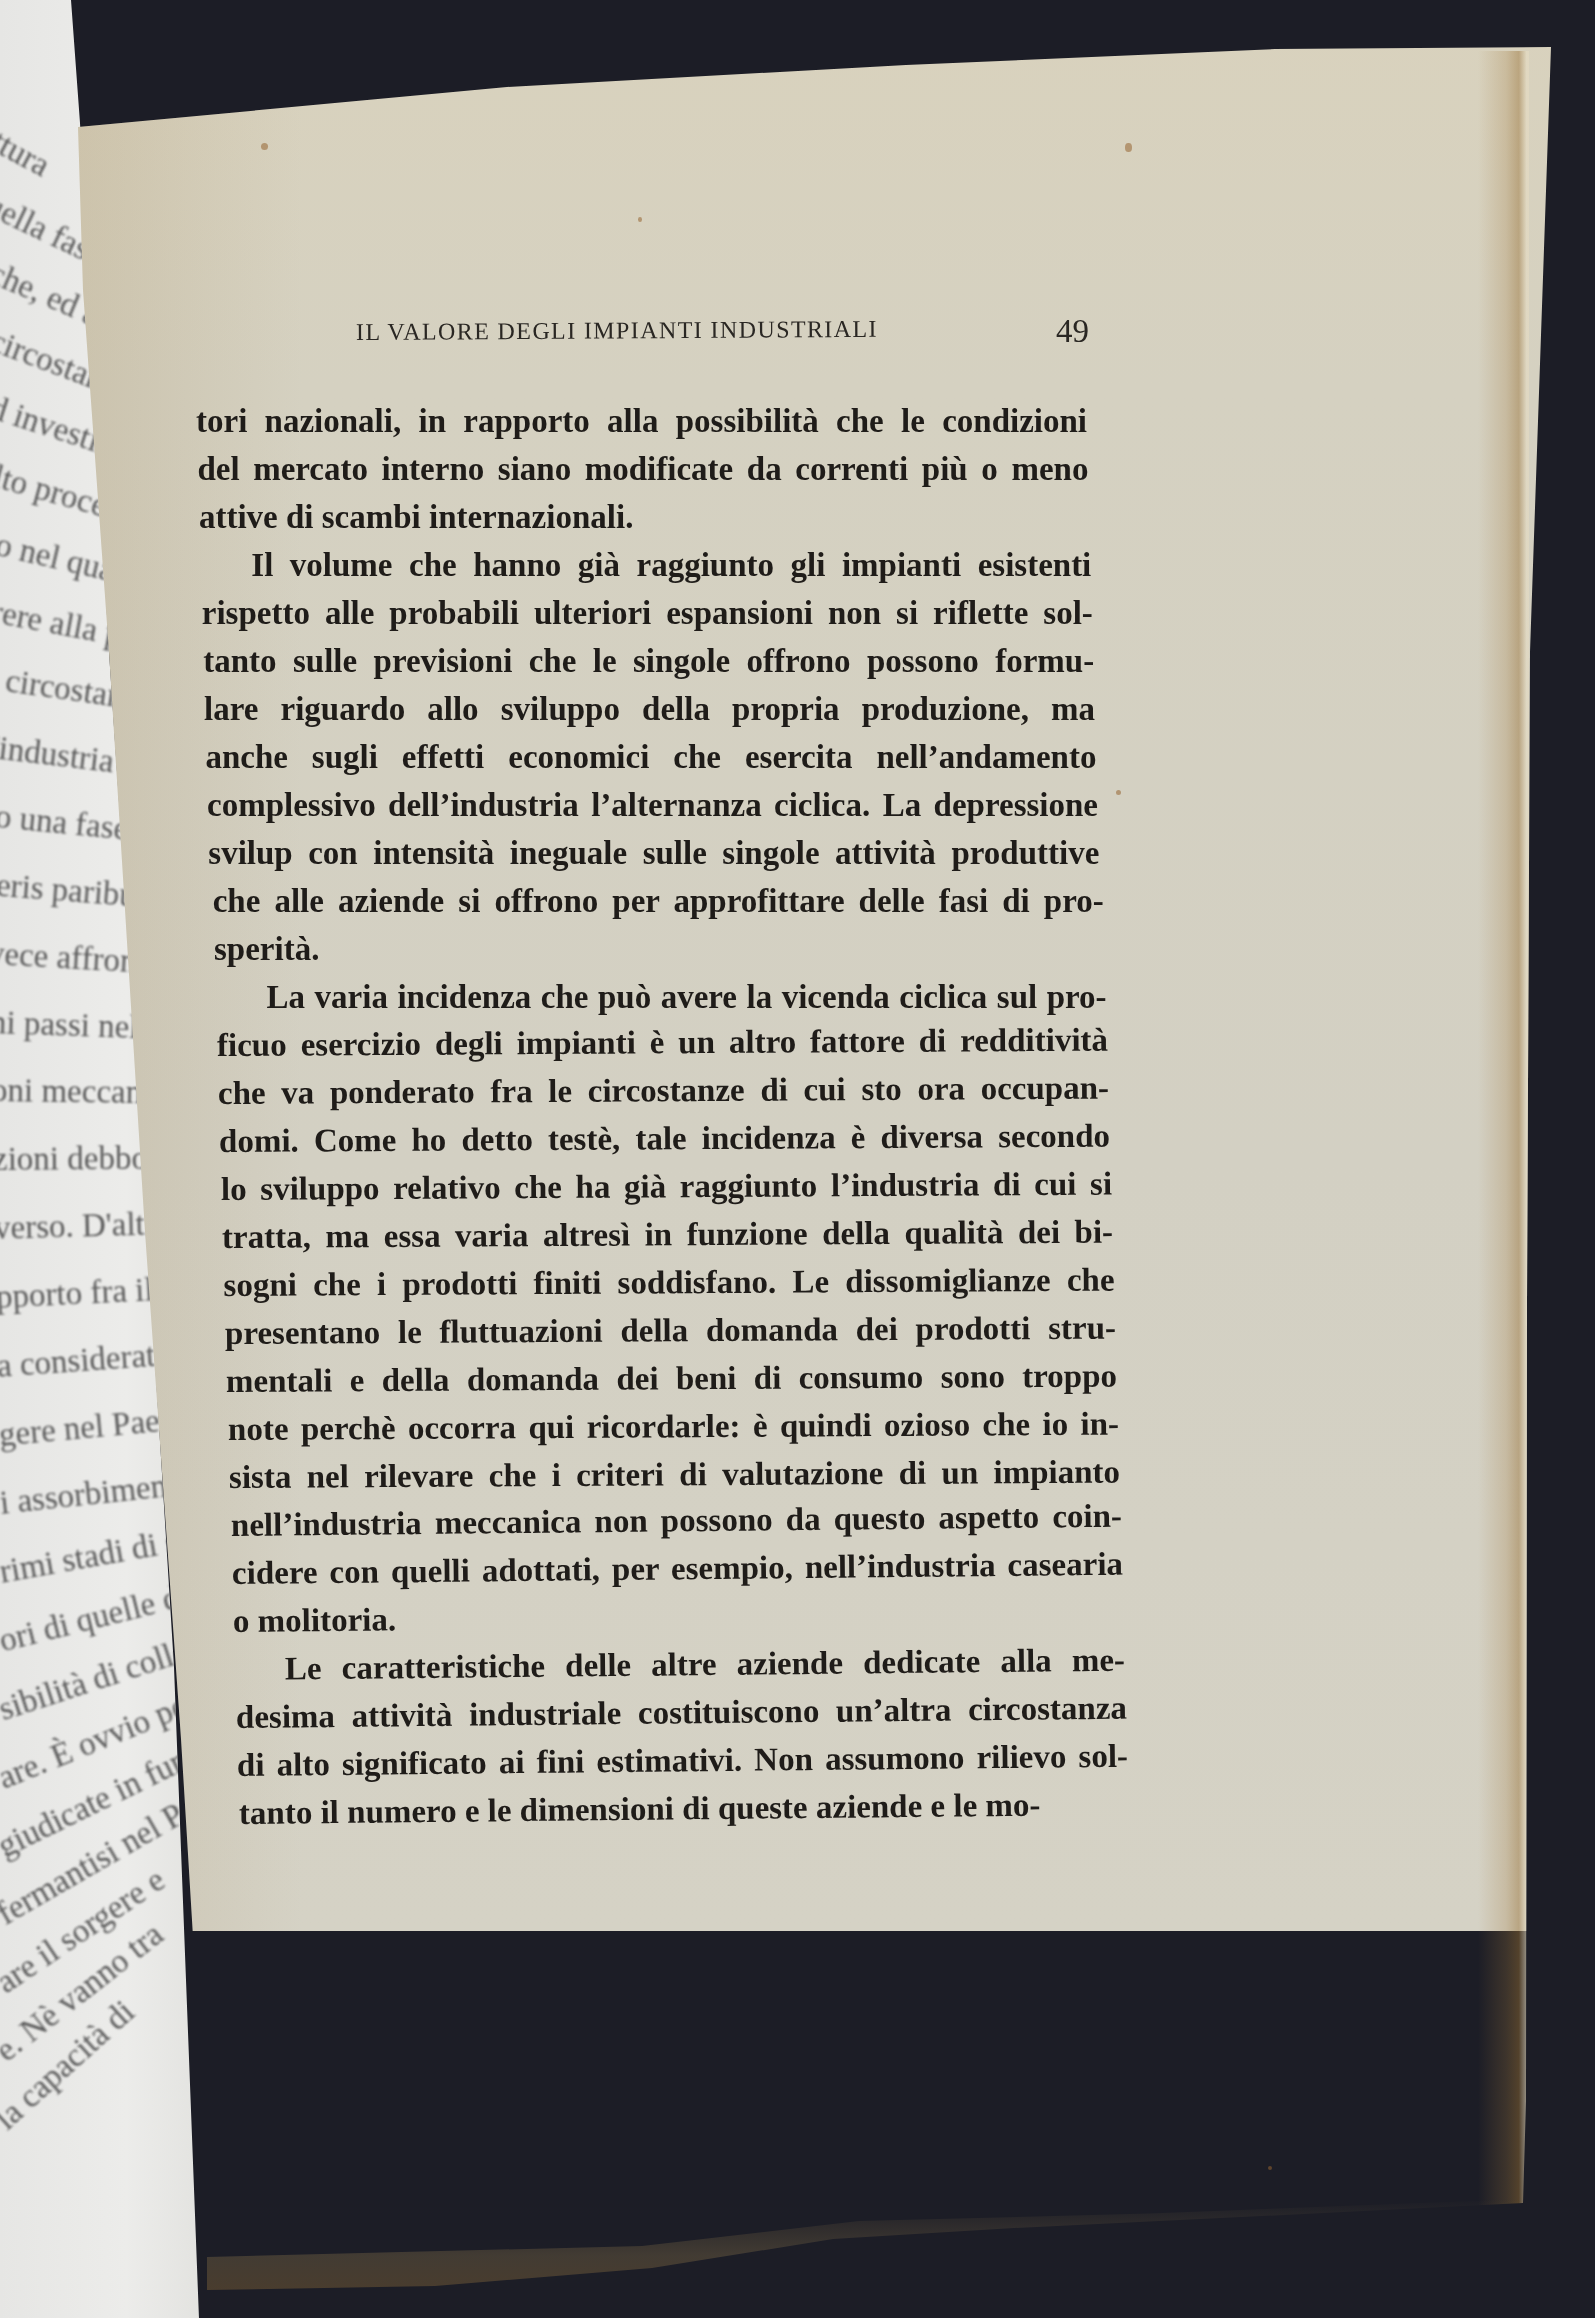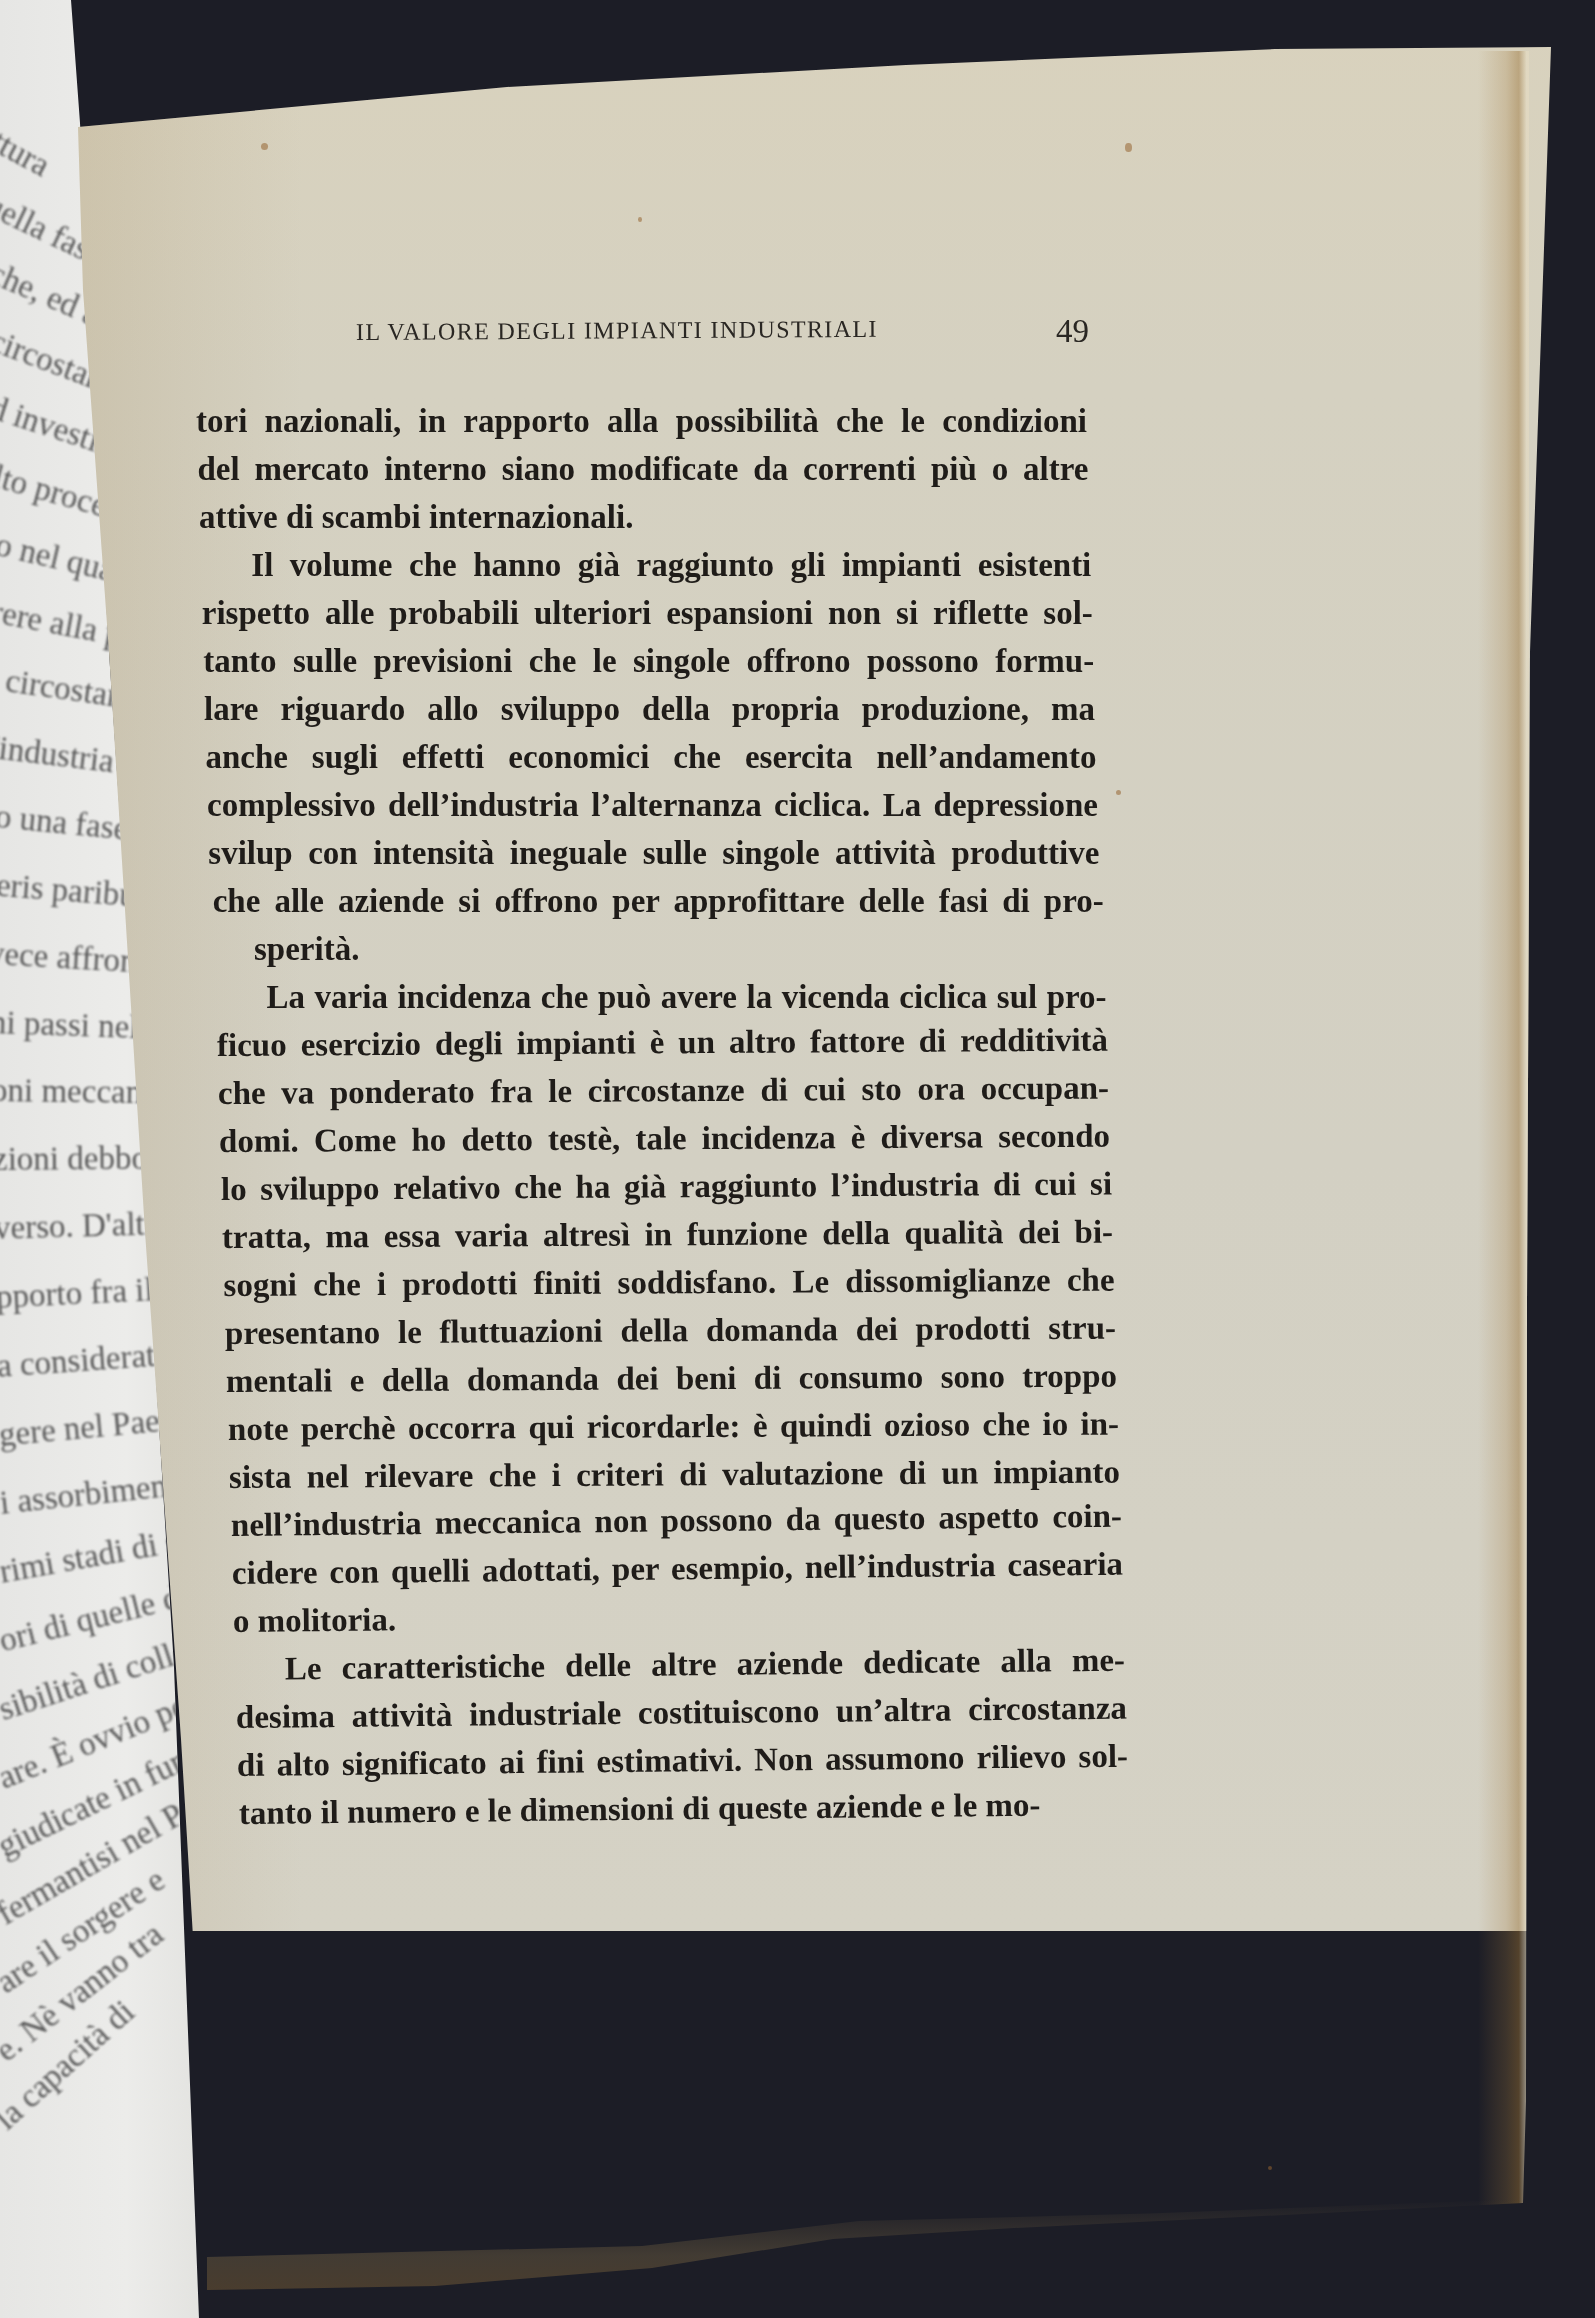--- a/index.html
+++ b/index.html
@@ -153,33 +153,33 @@
   <span class="spot" style="left:638px;top:217px;width:4.3px;height:5px;"></span>
   <span class="spot" style="left:1116px;top:790px;width:5px;height:5px;"></span>
   <span class="spot" style="left:1268px;top:2166px;width:4.3px;height:4.3px;"></span>
 
   <div class="running-head">IL VALORE DEGLI IMPIANTI INDUSTRIALI</div>
   <div class="page-number">49</div>
 
   <div class="body-text" id="body-text">
       <div>
         <span class="line" style="transform: translateX(0px) rotate(0deg);">tori nazionali, in rapporto alla possibilità che le condizioni</span>
-        <span class="line" style="transform: translateX(1.4px) rotate(0deg);">del mercato interno siano modificate da correnti più o altre</span>
+        <span class="line" style="transform: translateX(1.4px) rotate(0deg);">del mercato interno siano modificate da correnti più o meno</span>
         <span class="line last" style="transform: translateX(2.9px) rotate(0deg);">attive di scambi internazionali.</span>
       </div>
       <div>
         <span class="line indent" style="transform: translateX(4.3px) rotate(0deg);">Il volume che hanno già raggiunto gli impianti esistenti</span>
         <span class="line" style="transform: translateX(5.8px) rotate(0deg);">rispetto alle probabili ulteriori espansioni non si riflette sol-</span>
         <span class="line" style="transform: translateX(7.2px) rotate(0deg);">tanto sulle previsioni che le singole offrono possono formu-</span>
         <span class="line" style="transform: translateX(8px) rotate(0deg);">lare riguardo allo sviluppo della propria produzione, ma</span>
         <span class="line" style="transform: translateX(9.4px) rotate(0deg);">anche sugli effetti economici che esercita nell’andamento</span>
         <span class="line" style="transform: translateX(11px) rotate(0deg);">complessivo dell’industria l’alternanza ciclica. La depressione</span>
         <span class="line" style="transform: translateX(12.3px) rotate(0deg);">svilup con intensità ineguale sulle singole attività produttive</span>
         <span class="line" style="transform: translateX(16.7px) rotate(0deg);">che alle aziende si offrono per approfittare delle fasi di pro-</span>
-        <span class="line last" style="transform: translateX(18px) rotate(0deg); margin-left: 40px;">sperità.</span>
+        <span class="line last" style="transform: translateX(18px) rotate(0deg);">sperità.</span>
       </div>
       <div>
         <span class="line indent" style="transform: translateX(19.6px) rotate(0deg);">La varia incidenza che può avere la vicenda ciclica sul pro-</span>
         <span class="line" style="transform: translateX(21px) rotate(-0.35deg);">ficuo esercizio degli impianti è un altro fattore di redditività</span>
         <span class="line" style="transform: translateX(22px) rotate(-0.35deg);">che va ponderato fra le circostanze di cui sto ora occupan-</span>
         <span class="line" style="transform: translateX(23px) rotate(-0.35deg);">domi. Come ho detto testè, tale incidenza è diversa secondo</span>
         <span class="line" style="transform: translateX(25px) rotate(-0.35deg);">lo sviluppo relativo che ha già raggiunto l’industria di cui si</span>
         <span class="line" style="transform: translateX(26px) rotate(-0.35deg);">tratta, ma essa varia altresì in funzione della qualità dei bi-</span>
         <span class="line" style="transform: translateX(27.5px) rotate(-0.35deg);">sogni che i prodotti finiti soddisfano. Le dissomiglianze che</span>
         <span class="line" style="transform: translateX(29px) rotate(-0.35deg);">presentano le fluttuazioni della domanda dei prodotti stru-</span>

